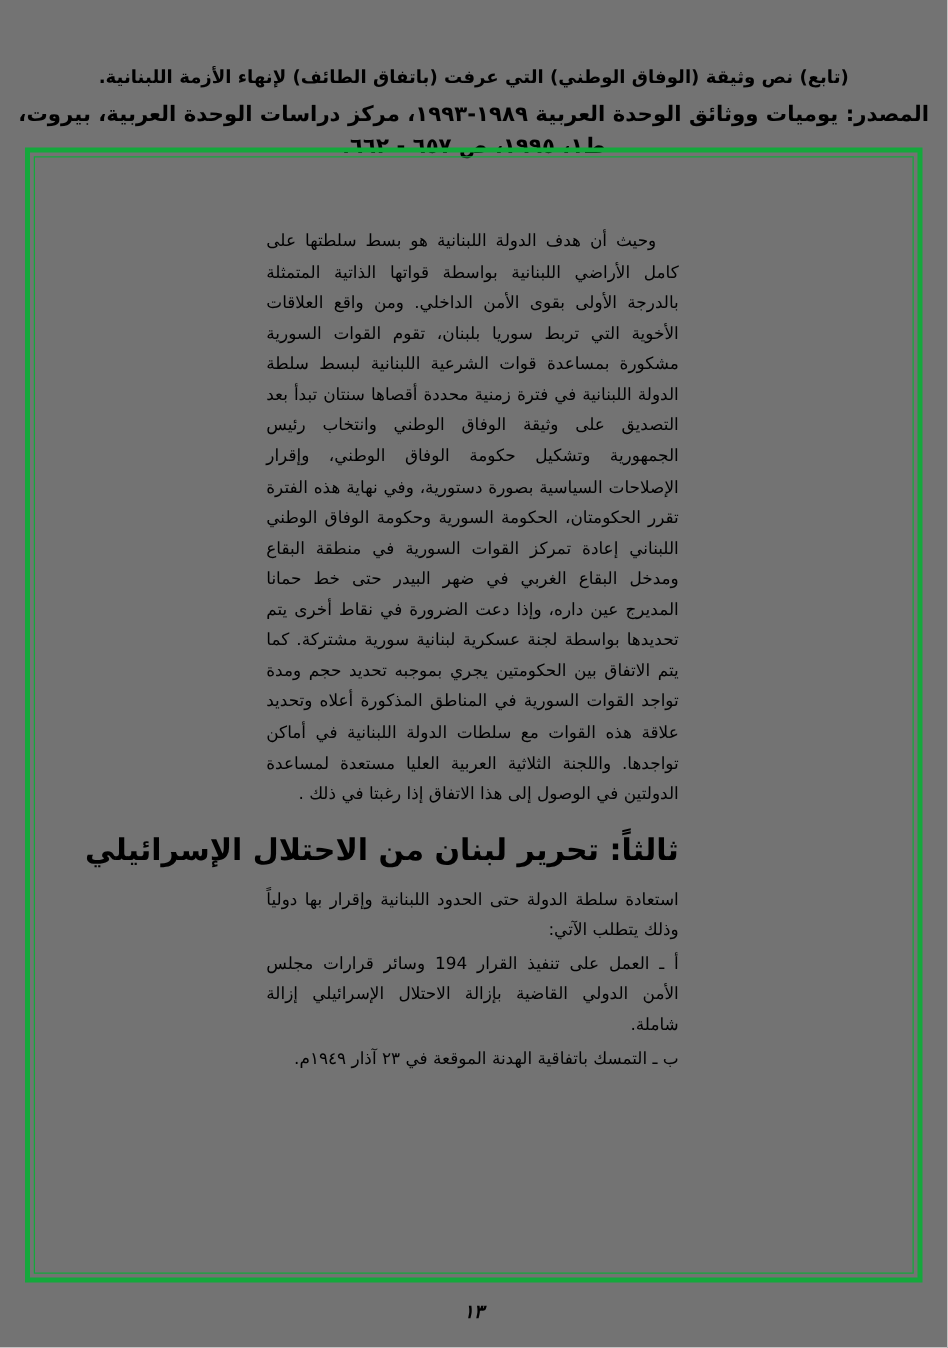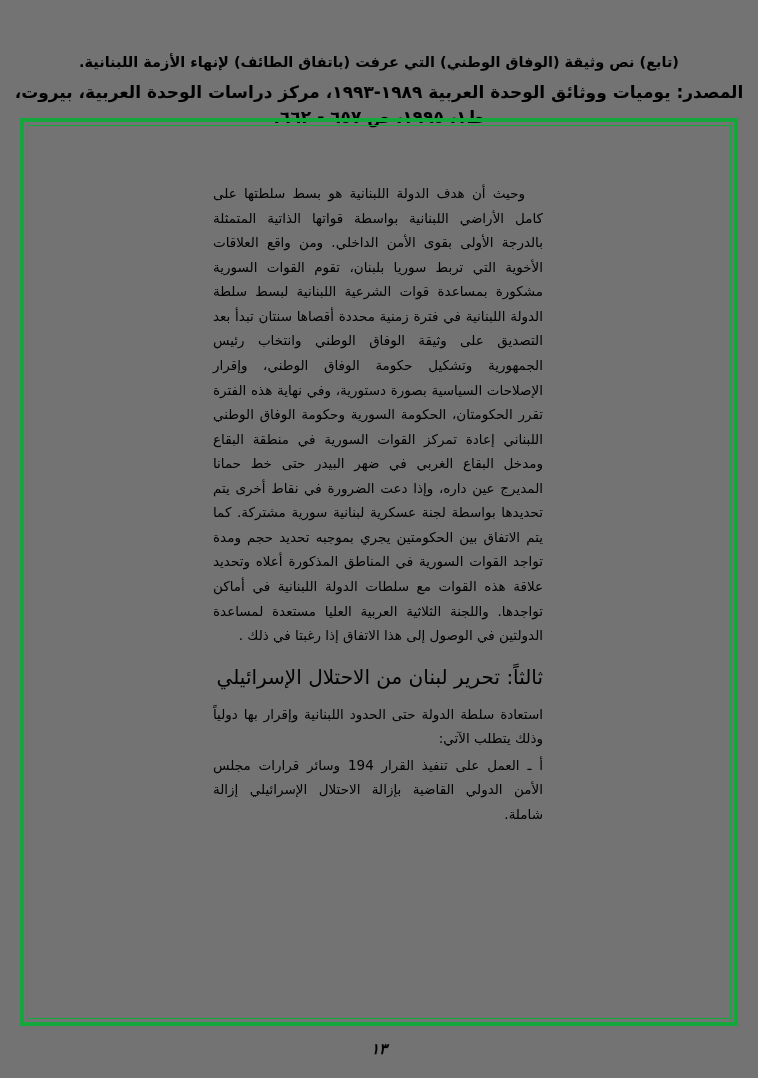--- a/index.html
+++ b/index.html
@@ -72,22 +72,22 @@
     line-height: 1.82;
     color: #000;
     margin: 0 0 0 0;
     text-align: justify;
     text-align-last: right;
   }
   .para.indent-first {
     text-indent: 18px;
   }
   .section-heading {
-    font-size: 20px;
-    font-weight: normal;
+    font-size: 24px;
+    font-weight: bold;
     color: #000;
     margin: 14px 0 10px 0;
     text-align: right;
     line-height: 1.5;
     white-space: nowrap;
   }
   .para.tight {
     margin-bottom: 2px;
   }
   .spaced {
@@ -120,17 +120,18 @@
     <div class="frame-inner"></div>
   </div>
 
   <div class="content">
     <p class="para indent-first">وحيث أن هدف الدولة اللبنانية هو بسط سلطتها على كامل الأراضي اللبنانية بواسطة قواتها الذاتية المتمثلة بالدرجة الأولى بقوى الأمن الداخلي. ومن واقع العلاقات الأخوية التي تربط سوريا بلبنان، تقوم القوات السورية مشكورة بمساعدة قوات الشرعية اللبنانية لبسط سلطة الدولة اللبنانية في فترة زمنية محددة أقصاها سنتان تبدأ بعد التصديق على وثيقة الوفاق الوطني وانتخاب رئيس الجمهورية وتشكيل حكومة الوفاق الوطني، وإقرار الإصلاحات السياسية بصورة دستورية، وفي نهاية هذه الفترة تقرر الحكومتان، الحكومة السورية وحكومة الوفاق الوطني اللبناني إعادة تمركز القوات السورية في منطقة البقاع ومدخل البقاع الغربي في ضهر البيدر حتى خط حمانا المديرج عين داره، وإذا دعت الضرورة في نقاط أخرى يتم تحديدها بواسطة لجنة عسكرية لبنانية سورية مشتركة. كما يتم الاتفاق بين الحكومتين يجري بموجبه تحديد حجم ومدة تواجد القوات السورية في المناطق المذكورة أعلاه وتحديد علاقة هذه القوات مع سلطات الدولة اللبنانية في أماكن تواجدها. واللجنة الثلاثية العربية العليا مستعدة لمساعدة الدولتين في الوصول إلى هذا الاتفاق إذا رغبتا في ذلك .</p>
 
     <h2 class="section-heading">ثالثاً: تحرير لبنان من الاحتلال الإسرائيلي</h2>
 
     <p class="para tight">استعادة سلطة الدولة حتى الحدود اللبنانية وإقرار بها دولياً وذلك يتطلب الآتي:</p>
     <p class="para tight">أ ـ العمل على تنفيذ القرار 194 وسائر قرارات مجلس الأمن الدولي القاضية بإزالة الاحتلال الإسرائيلي إزالة شاملة.</p>
+    <p class="para tight">ب ـ التمسك باتفاقية الهدنة الموقعة في ٢٣ آذار ١٩٤٩م.</p>
   </div>
 
   <div class="page-number">١٣</div>
 
 </div>
 
 </body></html>

